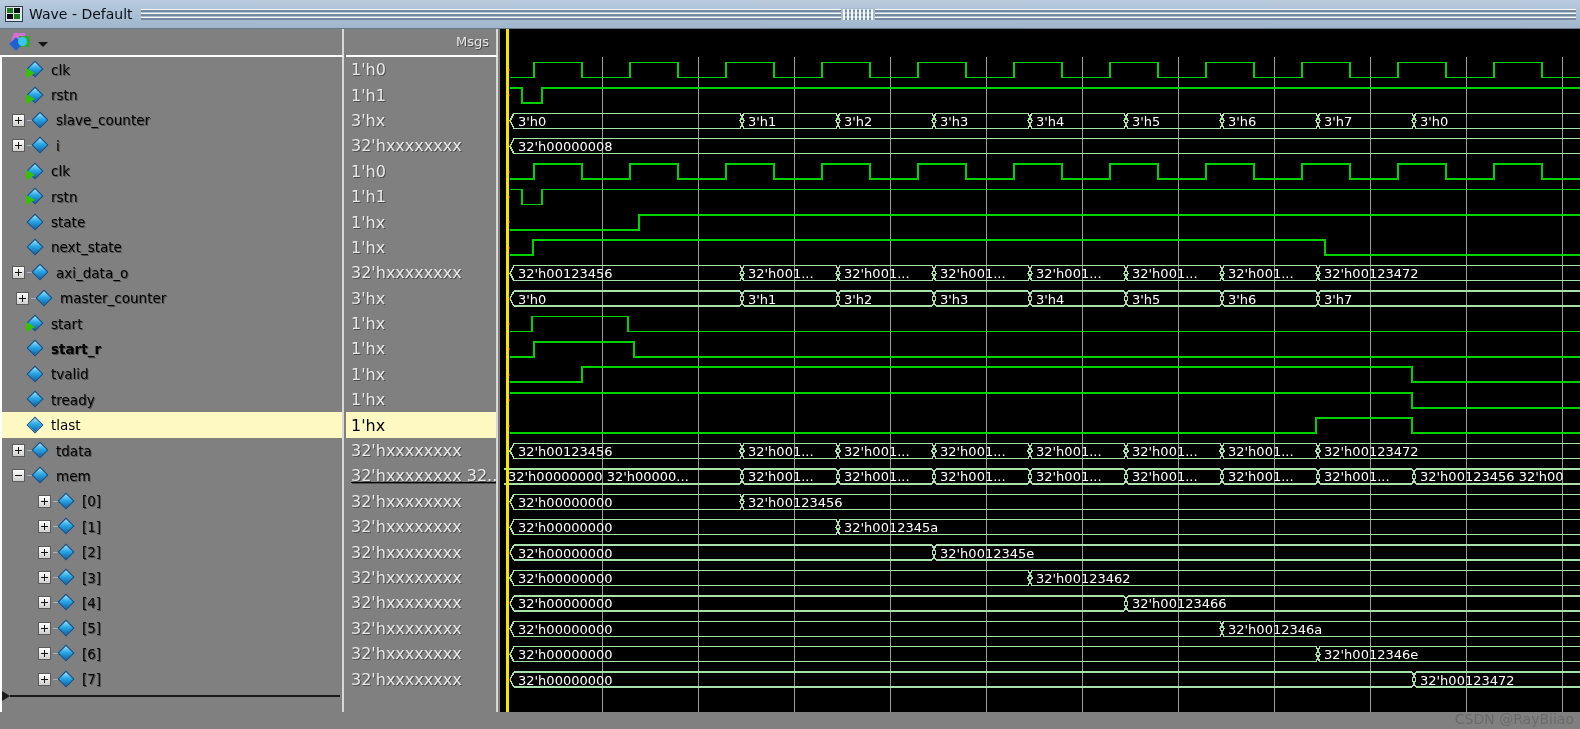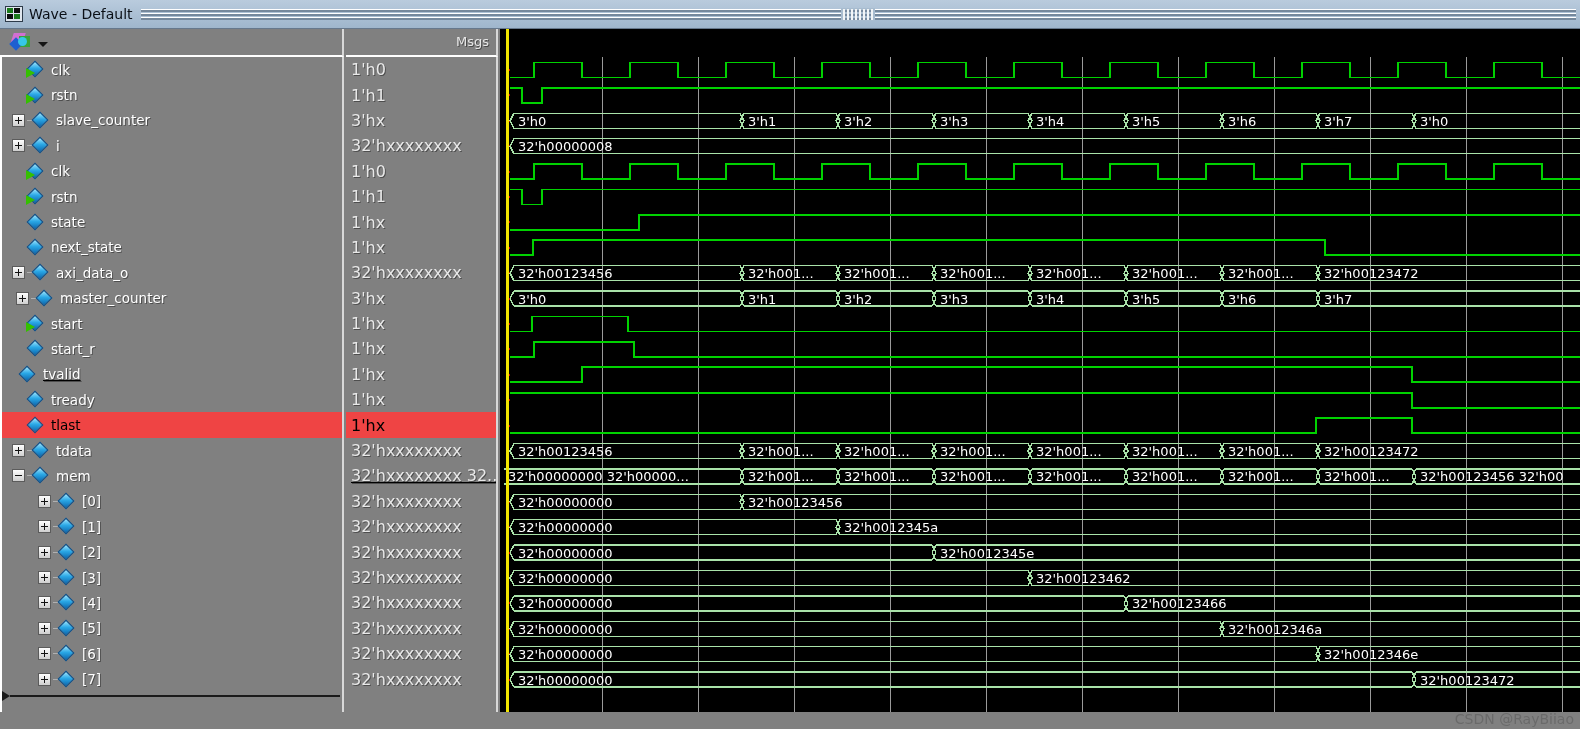--- a/index.html
+++ b/index.html
@@ -108,21 +108,21 @@
     position:absolute;left:346px;top:0;width:152px;height:655px;
     background:#808080;box-sizing:border-box;border-right:2px solid #d8d8d8;
     overflow:hidden;
   }
   .pane-wave{
     position:absolute;left:500px;top:0;width:1080px;height:655px;
     background:#000;overflow:hidden;
   }
 
   .row{height:25.4px;box-sizing:border-box;position:relative;}
-  .row.sel{background:#ef4444;}
+  .row.sel{background:#fef9c3;}
 
   
   .namecell{display:flex;align-items:center;height:100%;padding-left:10px;}
   .expander{
     width:13px;height:13px;flex:0 0 auto;box-sizing:border-box;
     background:linear-gradient(#fdfdfd,#cfcfcf);border:1px solid #5b5b5b;
     position:relative;margin-right:2px;
   }
   .expander::before{
     content:"";position:absolute;left:2px;top:5px;width:7px;height:1px;background:#111;
@@ -140,21 +140,21 @@
     background:linear-gradient(135deg,#9fe6ff 0%,#2ba8e6 45%,#0a63ab 100%);
     transform:rotate(45deg);
     border:1px solid #0a4f8c;
     box-sizing:border-box;
   }
   .diamond .arrow{
     position:absolute;left:-1px;top:7px;width:0;height:0;
     border-top:5px solid transparent;border-bottom:5px solid transparent;
     border-left:9px solid #35c000;
   }
-  .sig-name{color:#ffffff;font-size:13.5px;white-space:nowrap;text-shadow:1px 1px 0 #4e4e4e;}
+  .sig-name{color:#000000;font-size:13.5px;white-space:nowrap;text-shadow:1px 1px 0 #4e4e4e;}
   .row.sel .sig-name{color:#000;text-shadow:none;}
 
   
   .valcell{height:100%;display:flex;align-items:center;padding-left:5px;
            color:#e9e9e9;font-size:16px;white-space:nowrap;text-shadow:1px 1px 0 #4e4e4e;}
   .row.sel .valcell{color:#000;text-shadow:none;}
 
   
   .wavesvg{position:absolute;left:0;top:0;}
 
@@ -312,31 +312,31 @@
         <div class="row" style="height: 25.4px;">
           <div class="namecell" style="padding-left: 10px;">
             <div class="expander-spacer"></div>
             <div class="diamond">
               <span class="d"></span>
               <span class="arrow"></span>
             </div>
             <span class="sig-name">start</span>
           </div>
         </div>
-        <div class="row" style="height: 25.4px;">
+        <div class="row" style="height: 25.4px; font-weight: bold;">
           <div class="namecell" style="padding-left: 10px;">
             <div class="expander-spacer"></div>
             <div class="diamond">
               <span class="d"></span>
             </div>
             <span class="sig-name">start_r</span>
           </div>
         </div>
         <div class="row" style="height: 25.4px;">
-          <div class="namecell" style="padding-left: 2px; text-decoration: underline;">
+          <div class="namecell" style="padding-left: 10px;">
             <div class="expander-spacer"></div>
             <div class="diamond">
               <span class="d"></span>
             </div>
             <span class="sig-name">tvalid</span>
           </div>
         </div>
         <div class="row" style="height: 25.4px;">
           <div class="namecell" style="padding-left: 10px;">
             <div class="expander-spacer"></div>

